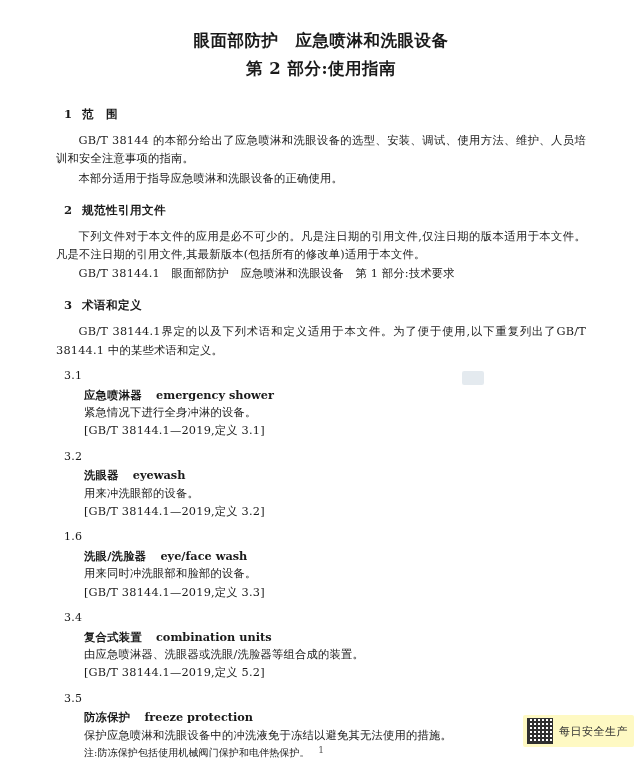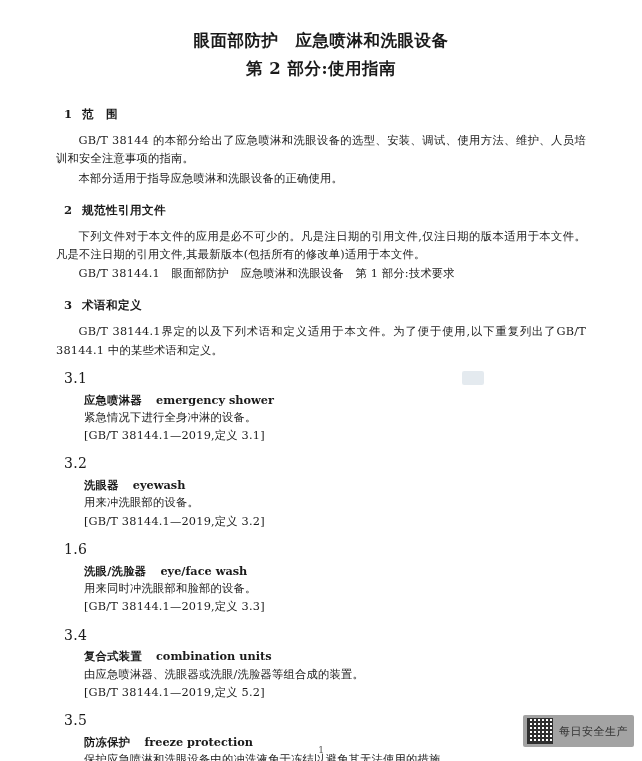--- a/index.html
+++ b/index.html
@@ -55,21 +55,21 @@
     min-width: 18px;
   }
   .para {
     margin: 0 0 1px 0;
     text-indent: 2em;
     text-align: justify;
     letter-spacing: 0.2px;
   }
   .term-num {
     margin: 7px 0 1px 8px;
-    font-size: 14px;
+    font-size: 11px;
     letter-spacing: 0.3px;
   }
   .term-name {
     margin: 0 0 0 28px;
     font-weight: bold;
     font-size: 11.3px;
     letter-spacing: 0.3px;
   }
   .term-name .en {
     font-weight: bold;
@@ -101,21 +101,21 @@
     background: #dfe6ec;
     border-radius: 2px;
     opacity: 0.85;
   }
   .footer-badge {
     position: absolute;
     right: 8px;
     bottom: 12px;
     display: flex;
     align-items: center;
-    background: #a3a3a3;
+    background: #fef9c3;
     padding: 3px 6px 3px 4px;
     border-radius: 2px;
   }
   .footer-badge .qr {
     width: 26px;
     height: 26px;
     background:
       linear-gradient(90deg, #2f2f2f 2px, transparent 2px, transparent 4px) 0 0 / 4px 4px,
       linear-gradient(0deg, #2f2f2f 2px, transparent 2px, transparent 4px) 0 0 / 4px 4px,
       #ffffff;

